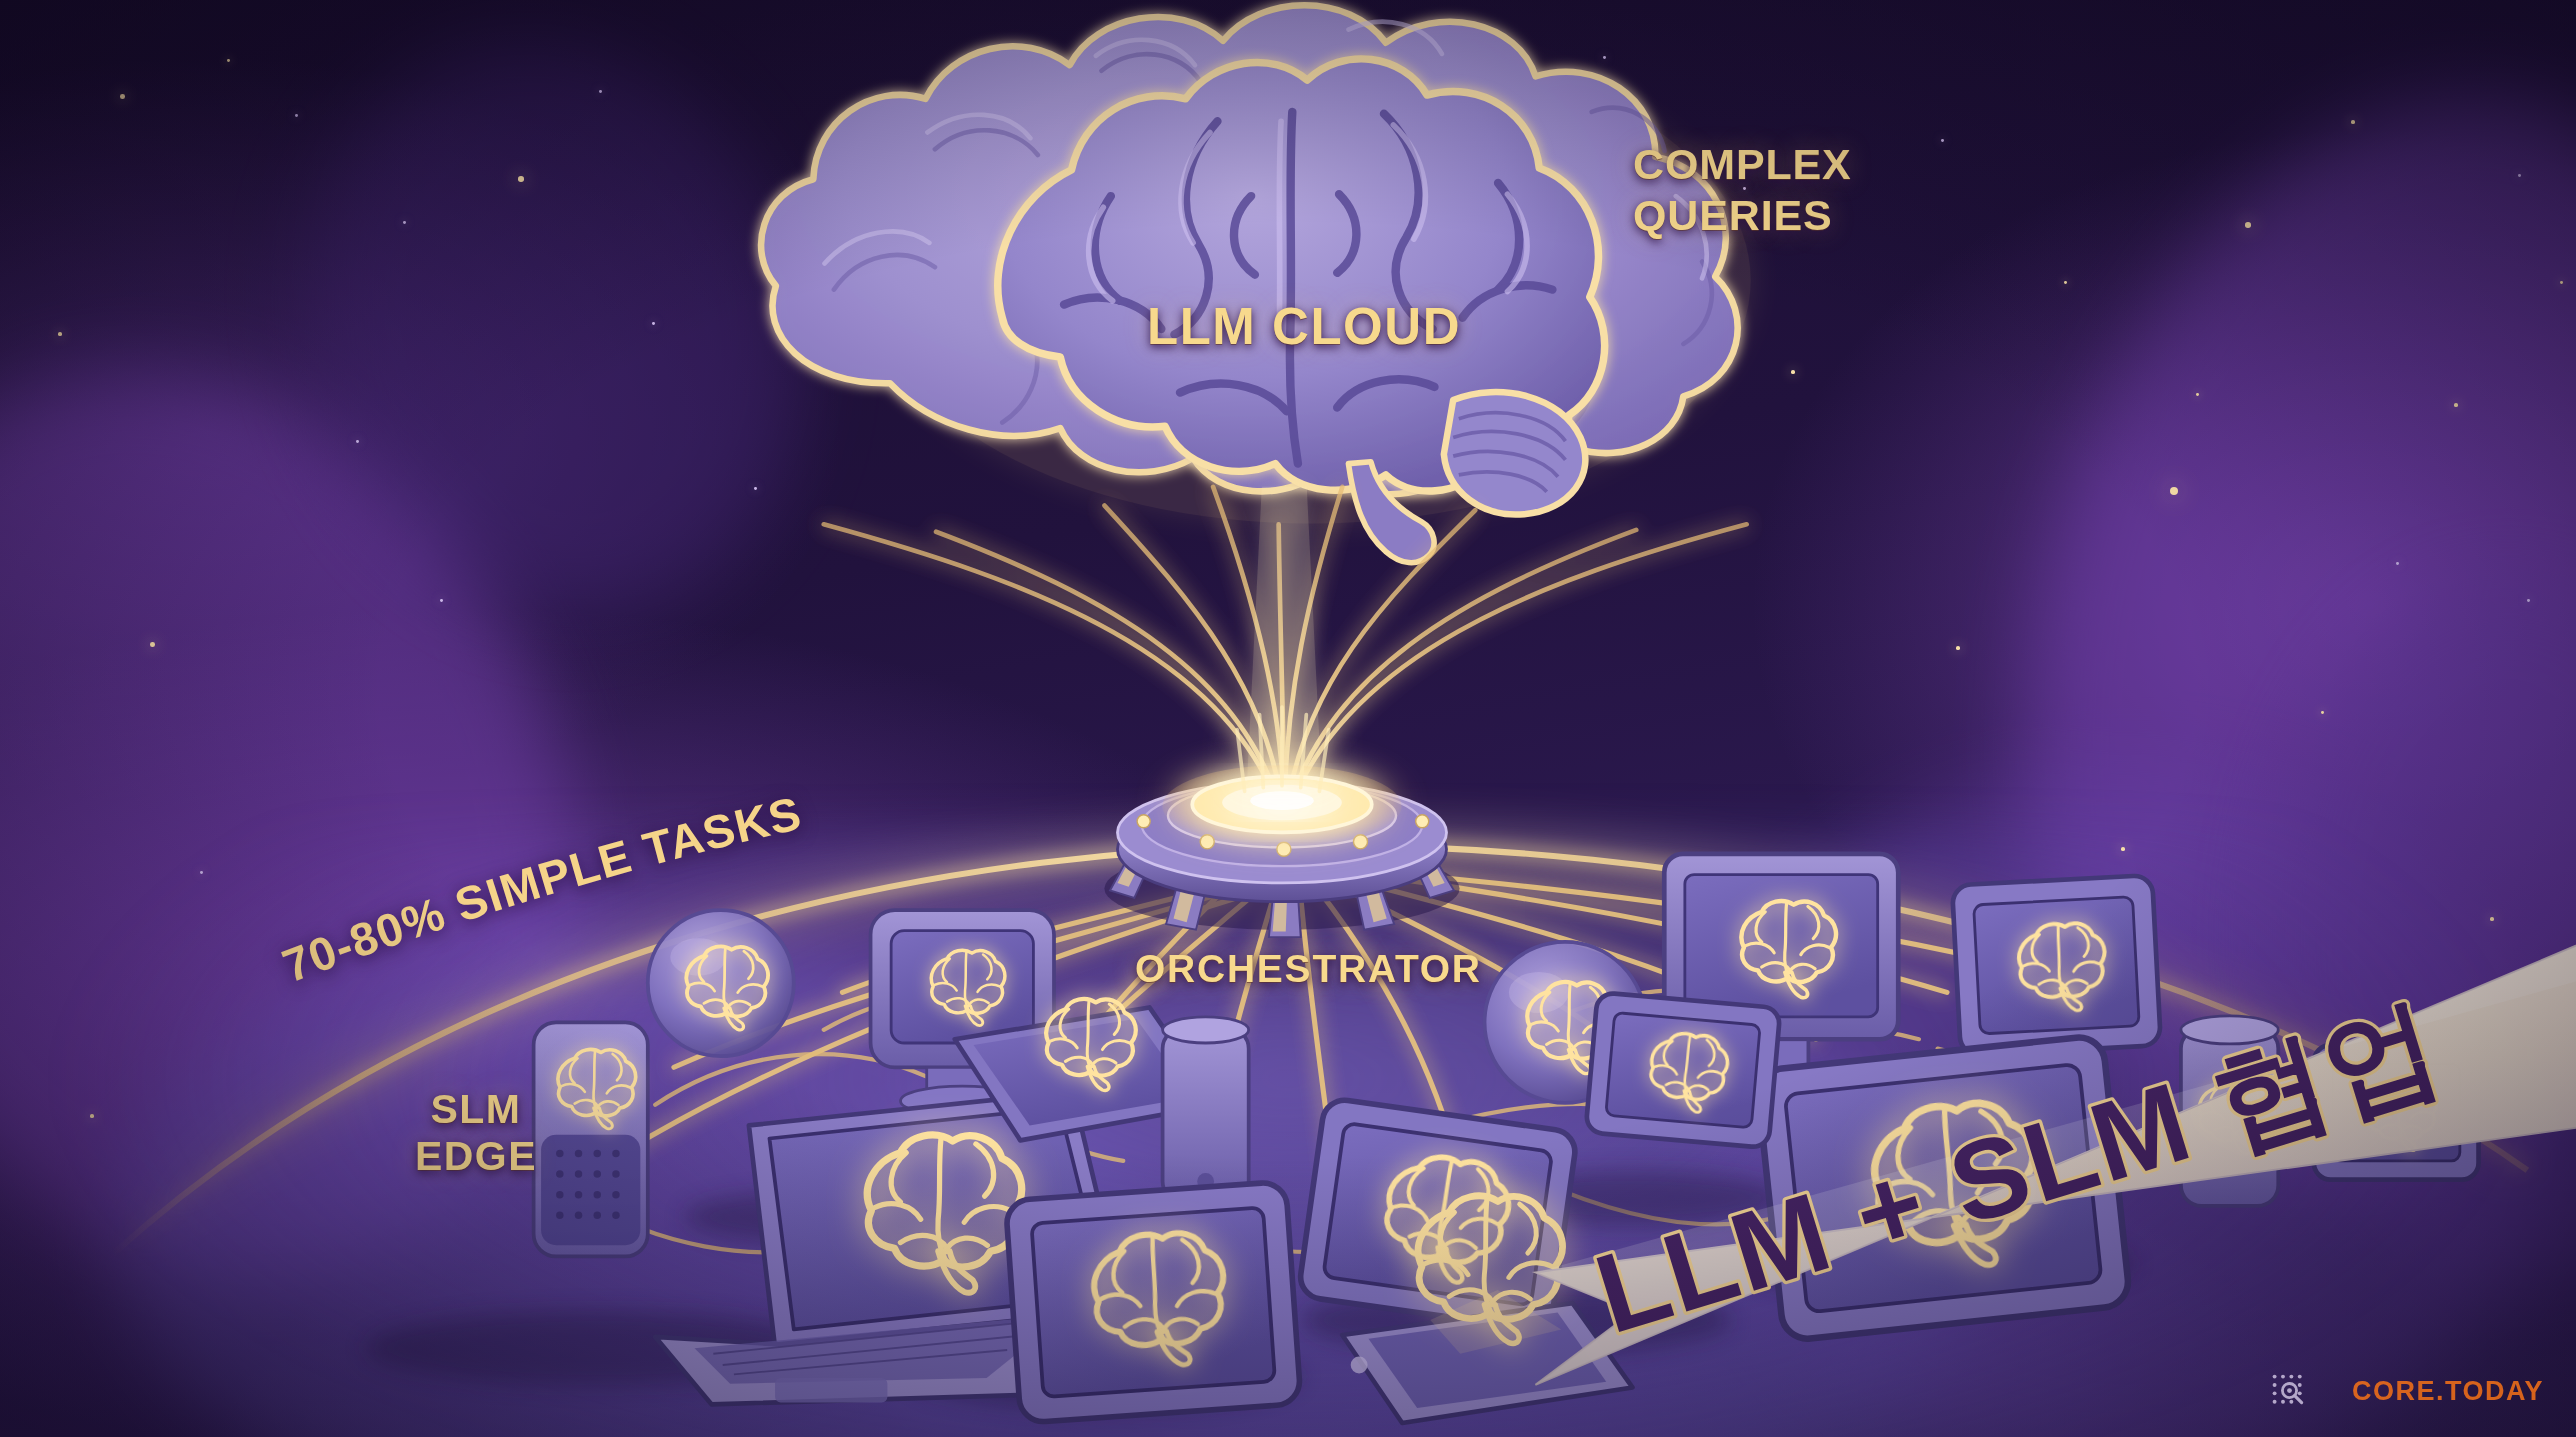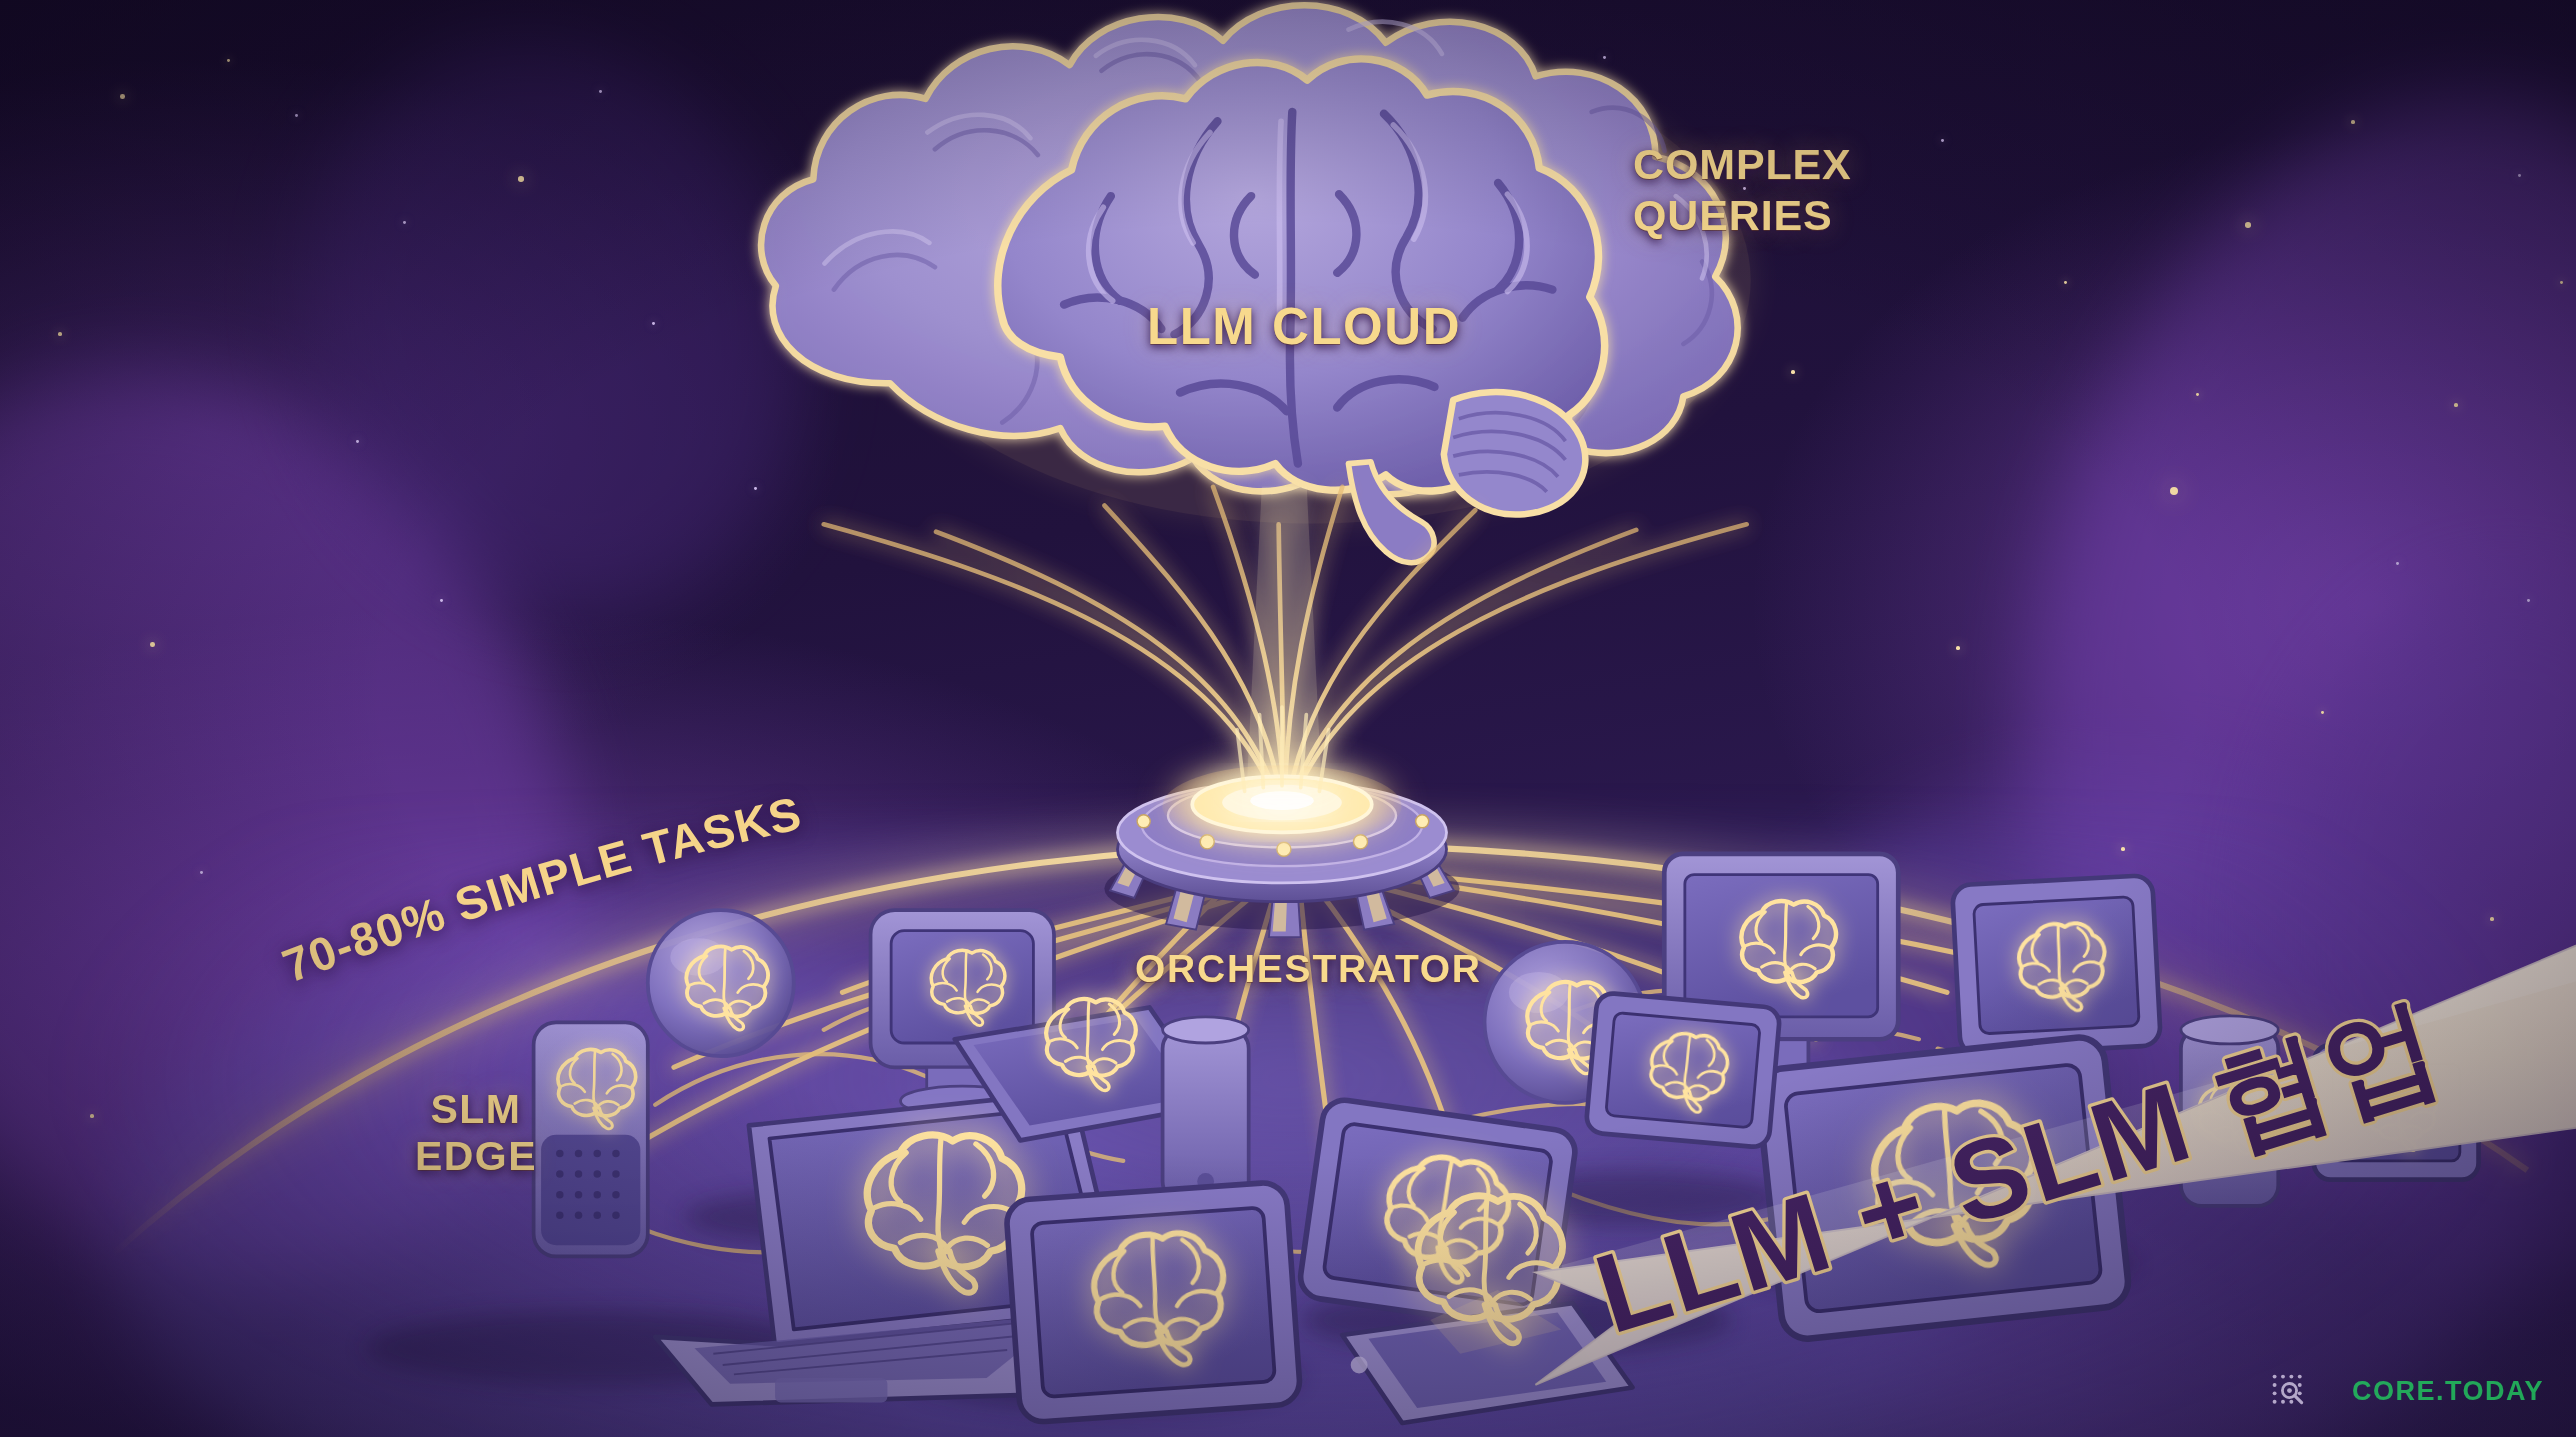--- a/index.html
+++ b/index.html
@@ -113,21 +113,21 @@
     letter-spacing:2px;
   }
 
   
   #watermark{
     position:absolute; right:32px; bottom:26px;
     display:flex; align-items:center; gap:13px;
     opacity:.84;
   }
   #watermark .wm-text{
-    color:#22c55e; font-size:27px; font-weight:700; letter-spacing:.055em;margin-left:29px;
+    color:#f97316; font-size:27px; font-weight:700; letter-spacing:.055em;margin-left:29px;
   }
   .wm-dots{width:41px;height:41px;}
 </style>
 </head>
 <body>
 
 <div id="stage">
 
   <div class="bg-base"></div>
   <div class="neb n1"></div>

